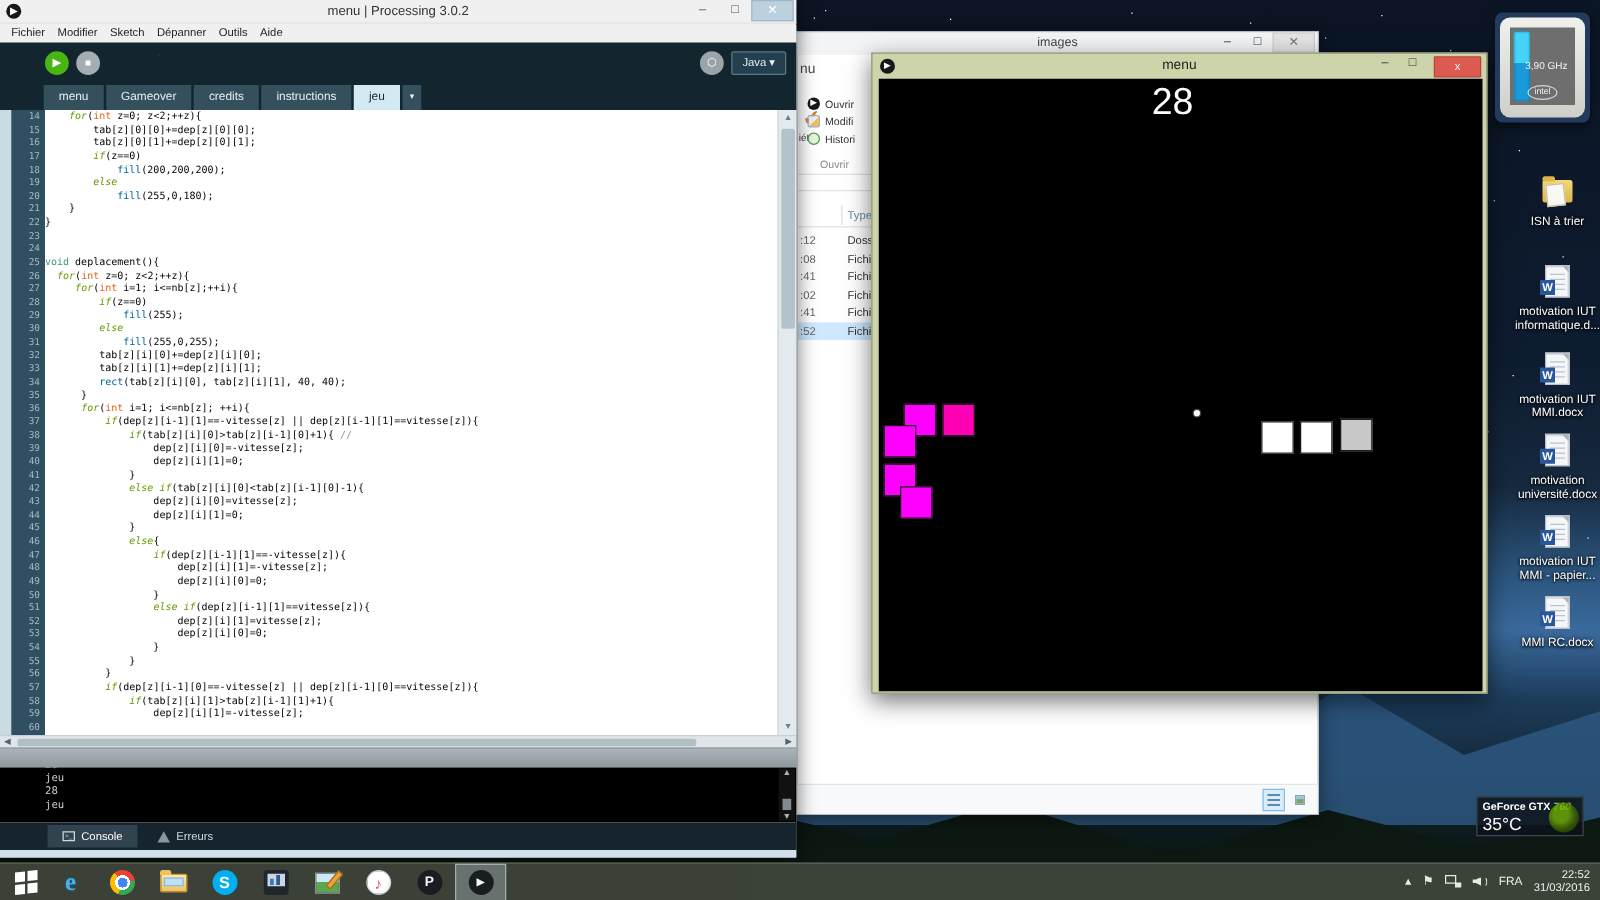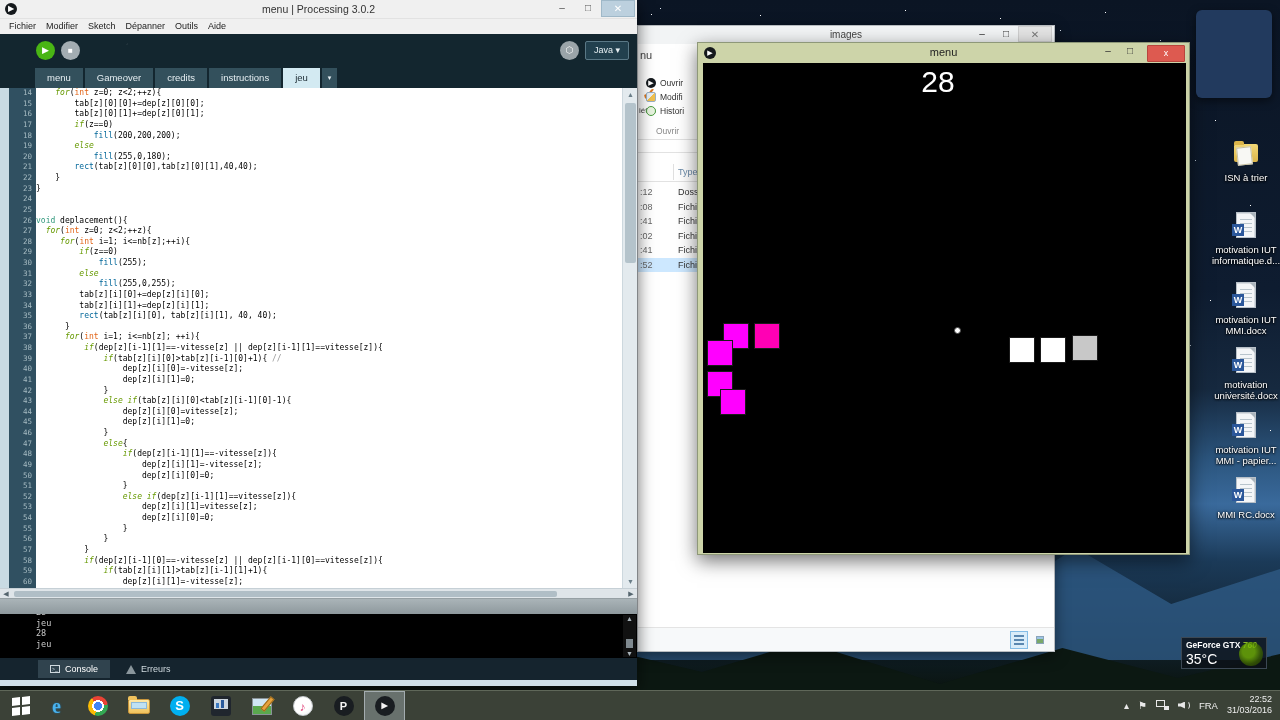--- a/index.html
+++ b/index.html
@@ -381,21 +381,20 @@
           <div class="gn">60</div>
         </div>
       <div id="code">
           <div class="cl">    <span class="k1">for</span>(<span class="k3">int</span> z=0; z&lt;2;++z){</div>
           <div class="cl">        tab[z][0][0]+=dep[z][0][0];</div>
           <div class="cl">        tab[z][0][1]+=dep[z][0][1];</div>
           <div class="cl">        <span class="k1">if</span>(z==0)</div>
           <div class="cl">            <span class="fn">fill</span>(200,200,200);</div>
           <div class="cl">        <span class="k1">else</span></div>
           <div class="cl">            <span class="fn">fill</span>(255,0,180);</div>
-          <div class="cl">        <span class="fn">rect</span>(tab[z][0][0],tab[z][0][1],40,40);</div>
           <div class="cl">    }</div>
           <div class="cl">}</div>
           <div class="cl"> </div>
           <div class="cl"> </div>
           <div class="cl"><span class="k2">void</span> deplacement(){</div>
           <div class="cl">  <span class="k1">for</span>(<span class="k3">int</span> z=0; z&lt;2;++z){</div>
           <div class="cl">     <span class="k1">for</span>(<span class="k3">int</span> i=1; i&lt;=nb[z];++i){</div>
           <div class="cl">         <span class="k1">if</span>(z==0)</div>
           <div class="cl">             <span class="fn">fill</span>(255);</div>
           <div class="cl">         <span class="k1">else</span></div>
@@ -535,20 +534,27 @@
             <i style="top: 18px;"></i>
           </div>
           <div class="wbadge">W</div>
         </div>
         <div class="lbl">MMI RC.docx</div>
       </div>
     </div>
 
   <div id="cpu-gadget">
     <div id="cpu-chip"></div>
+    <div id="cpu-body">
+      <div id="cpu-screen">
+        <div id="cpu-bar"></div>
+        <div id="cpu-freq">3,90 GHz</div>
+        <div id="intel-logo">intel</div>
+      </div>
+    </div>
   </div>
   <div id="gpu-widget">
     <div id="gpu-name"><span>GeForce GTX </span><em>760</em></div>
     <div id="gpu-temp">35°C</div>
     <div id="nv-logo"></div>
   </div>
 
   <div id="taskbar">
       <div class="tb-slot" style="left: 0px;">
         <div id="start-logo">

